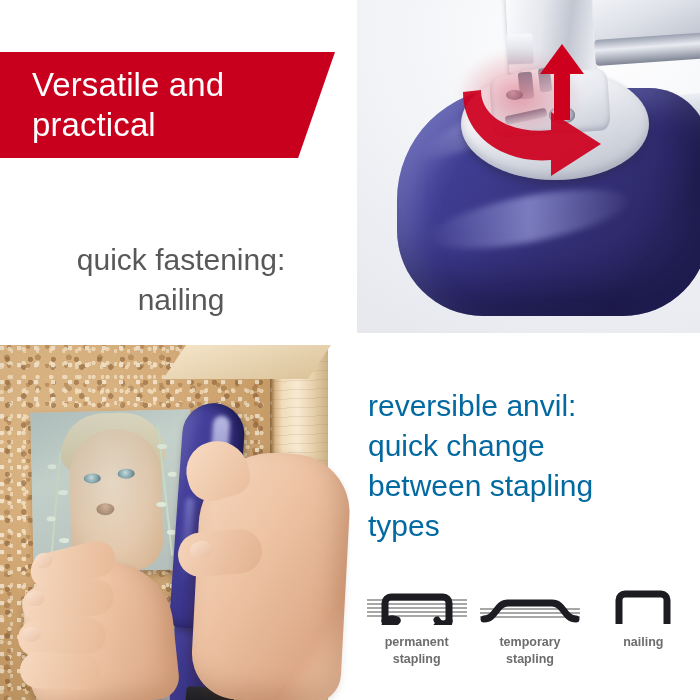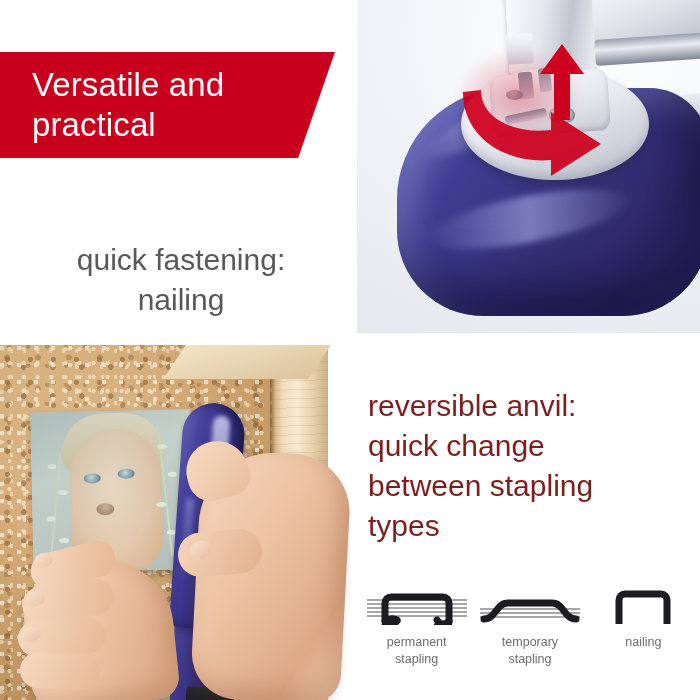--- a/index.html
+++ b/index.html
@@ -162,25 +162,25 @@
         border-radius:52px 66px 22px 30px;transform:rotate(-6deg);
         background:linear-gradient(110deg,#f7d9c0 0%,#eec5a6 45%,#ddaa88 85%);
         box-shadow:inset -8px -10px 20px rgba(150,95,60,.30),-2px 3px 7px rgba(70,40,20,.22);}
   .fing{position:absolute;height:36px;border-radius:20px;
         background:linear-gradient(110deg,#f7d9c0,#e6b997);}
   .nail{position:absolute;width:19px;height:15px;border-radius:50%;
         background:linear-gradient(150deg,#fbe4d2,#e9c0a4);}
 
   
   .cap-right{position:absolute;left:368px;top:386px;width:320px;
-        font-size:30px;line-height:1.33;color:#7f1d1d;white-space:pre-line;}
+        font-size:30px;line-height:1.33;color:#0369a1;white-space:pre-line;}
 
   .iconrow{position:absolute;left:360px;top:586px;width:340px;height:96px;
         display:flex;justify-content:space-around;align-items:flex-start;}
-  .iconcell{width:110px;display:flex;flex-direction:column;align-items:center;}
+  .iconcell{width:110px;display:flex;flex-direction:column;align-items:center;font-weight:bold;}
   .iconart{height:44px;display:flex;align-items:center;justify-content:center;}
   .iconcap{margin-top:4px;font-size:12.5px;line-height:1.32;color:#6d6d6d;text-align:center;white-space:pre-line;}
 </style>
 </head>
 <body>
 
 <div class="stage">
 
   <div class="banner">
     <div class="banner-text">Versatile and

